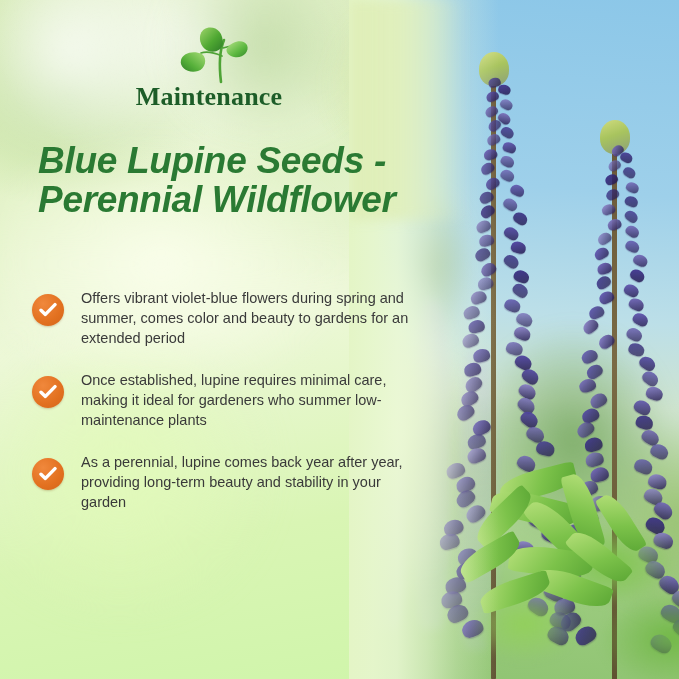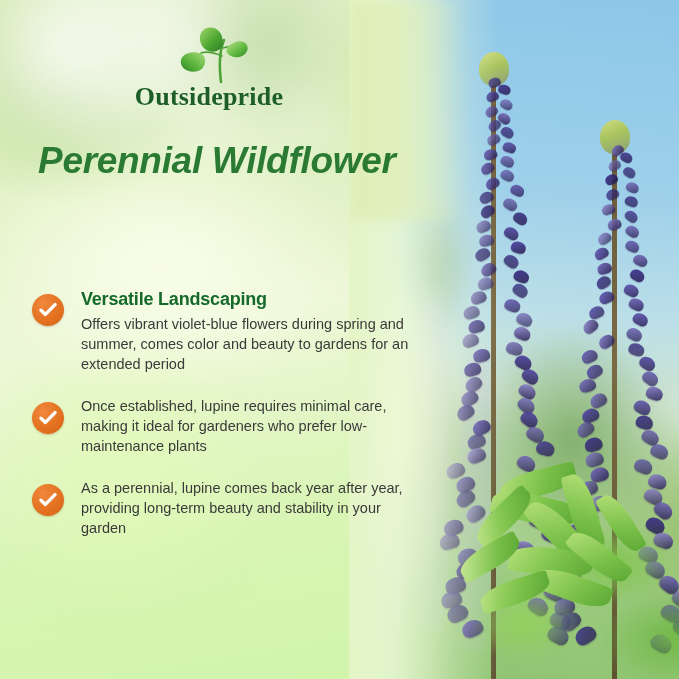--- a/index.html
+++ b/index.html
@@ -314,46 +314,46 @@
           </linearGradient>
         </defs>
         <path d="M44 56 C42 40 42 26 47 14" stroke="#4ea336" stroke-width="2.6" fill="none" stroke-linecap="round"></path>
         <path d="M45 30 C38 27 30 25 24 27" stroke="#4ea336" stroke-width="1.8" fill="none" stroke-linecap="round"></path>
         <path d="M46 22 C52 20 58 19 63 21" stroke="#4ea336" stroke-width="1.6" fill="none" stroke-linecap="round"></path>
         <path d="M46 18 C46 6 39 0 30 2 C22 4 20 16 28 23 C34 28 44 26 46 18 Z" fill="url(#lf1)"></path>
         <path d="M25 28 C16 24 6 27 4 34 C2 42 12 48 21 45 C28 43 31 33 25 28 Z" fill="url(#lf2)"></path>
         <path d="M50 22 C56 14 67 13 70 19 C73 26 65 33 57 31 C52 30 48 26 50 22 Z" fill="url(#lf3)"></path>
       </svg>
     </div>
-    <div class="logo-word">Outsidepride</div>
+    <div class="logo-word">Maintenance</div>
   </div>
 
   <div class="headline">
+    <span>Blue Lupine Seeds -</span>
     <span>Perennial Wildflower</span>
   </div>
 
   <div class="benefits">
 
     <div class="benefit">
       <div class="check">
         <svg width="18" height="16" viewBox="0 0 18 16">
             <path d="M2 8.2 L6.4 12.4 L16 2.6" stroke="#fff" stroke-width="3.4" fill="none" stroke-linecap="round" stroke-linejoin="round"></path>
           </svg>
       </div>
-      <p class="b-title">Versatile Landscaping</p>
       <p class="b-text">Offers vibrant violet-blue flowers during spring and summer, comes color and beauty to gardens for an extended period</p>
     </div>
 
     <div class="benefit">
       <div class="check">
         <svg width="18" height="16" viewBox="0 0 18 16">
             <path d="M2 8.2 L6.4 12.4 L16 2.6" stroke="#fff" stroke-width="3.4" fill="none" stroke-linecap="round" stroke-linejoin="round"></path>
           </svg>
       </div>
-      <p class="b-text">Once established, lupine requires minimal care, making it ideal for gardeners who prefer low-maintenance plants</p>
+      <p class="b-text">Once established, lupine requires minimal care, making it ideal for gardeners who summer low-maintenance plants</p>
     </div>
 
     <div class="benefit">
       <div class="check">
         <svg width="18" height="16" viewBox="0 0 18 16">
             <path d="M2 8.2 L6.4 12.4 L16 2.6" stroke="#fff" stroke-width="3.4" fill="none" stroke-linecap="round" stroke-linejoin="round"></path>
           </svg>
       </div>
       <p class="b-text">As a perennial, lupine comes back year after year, providing long-term beauty and stability in your garden</p>
     </div>

